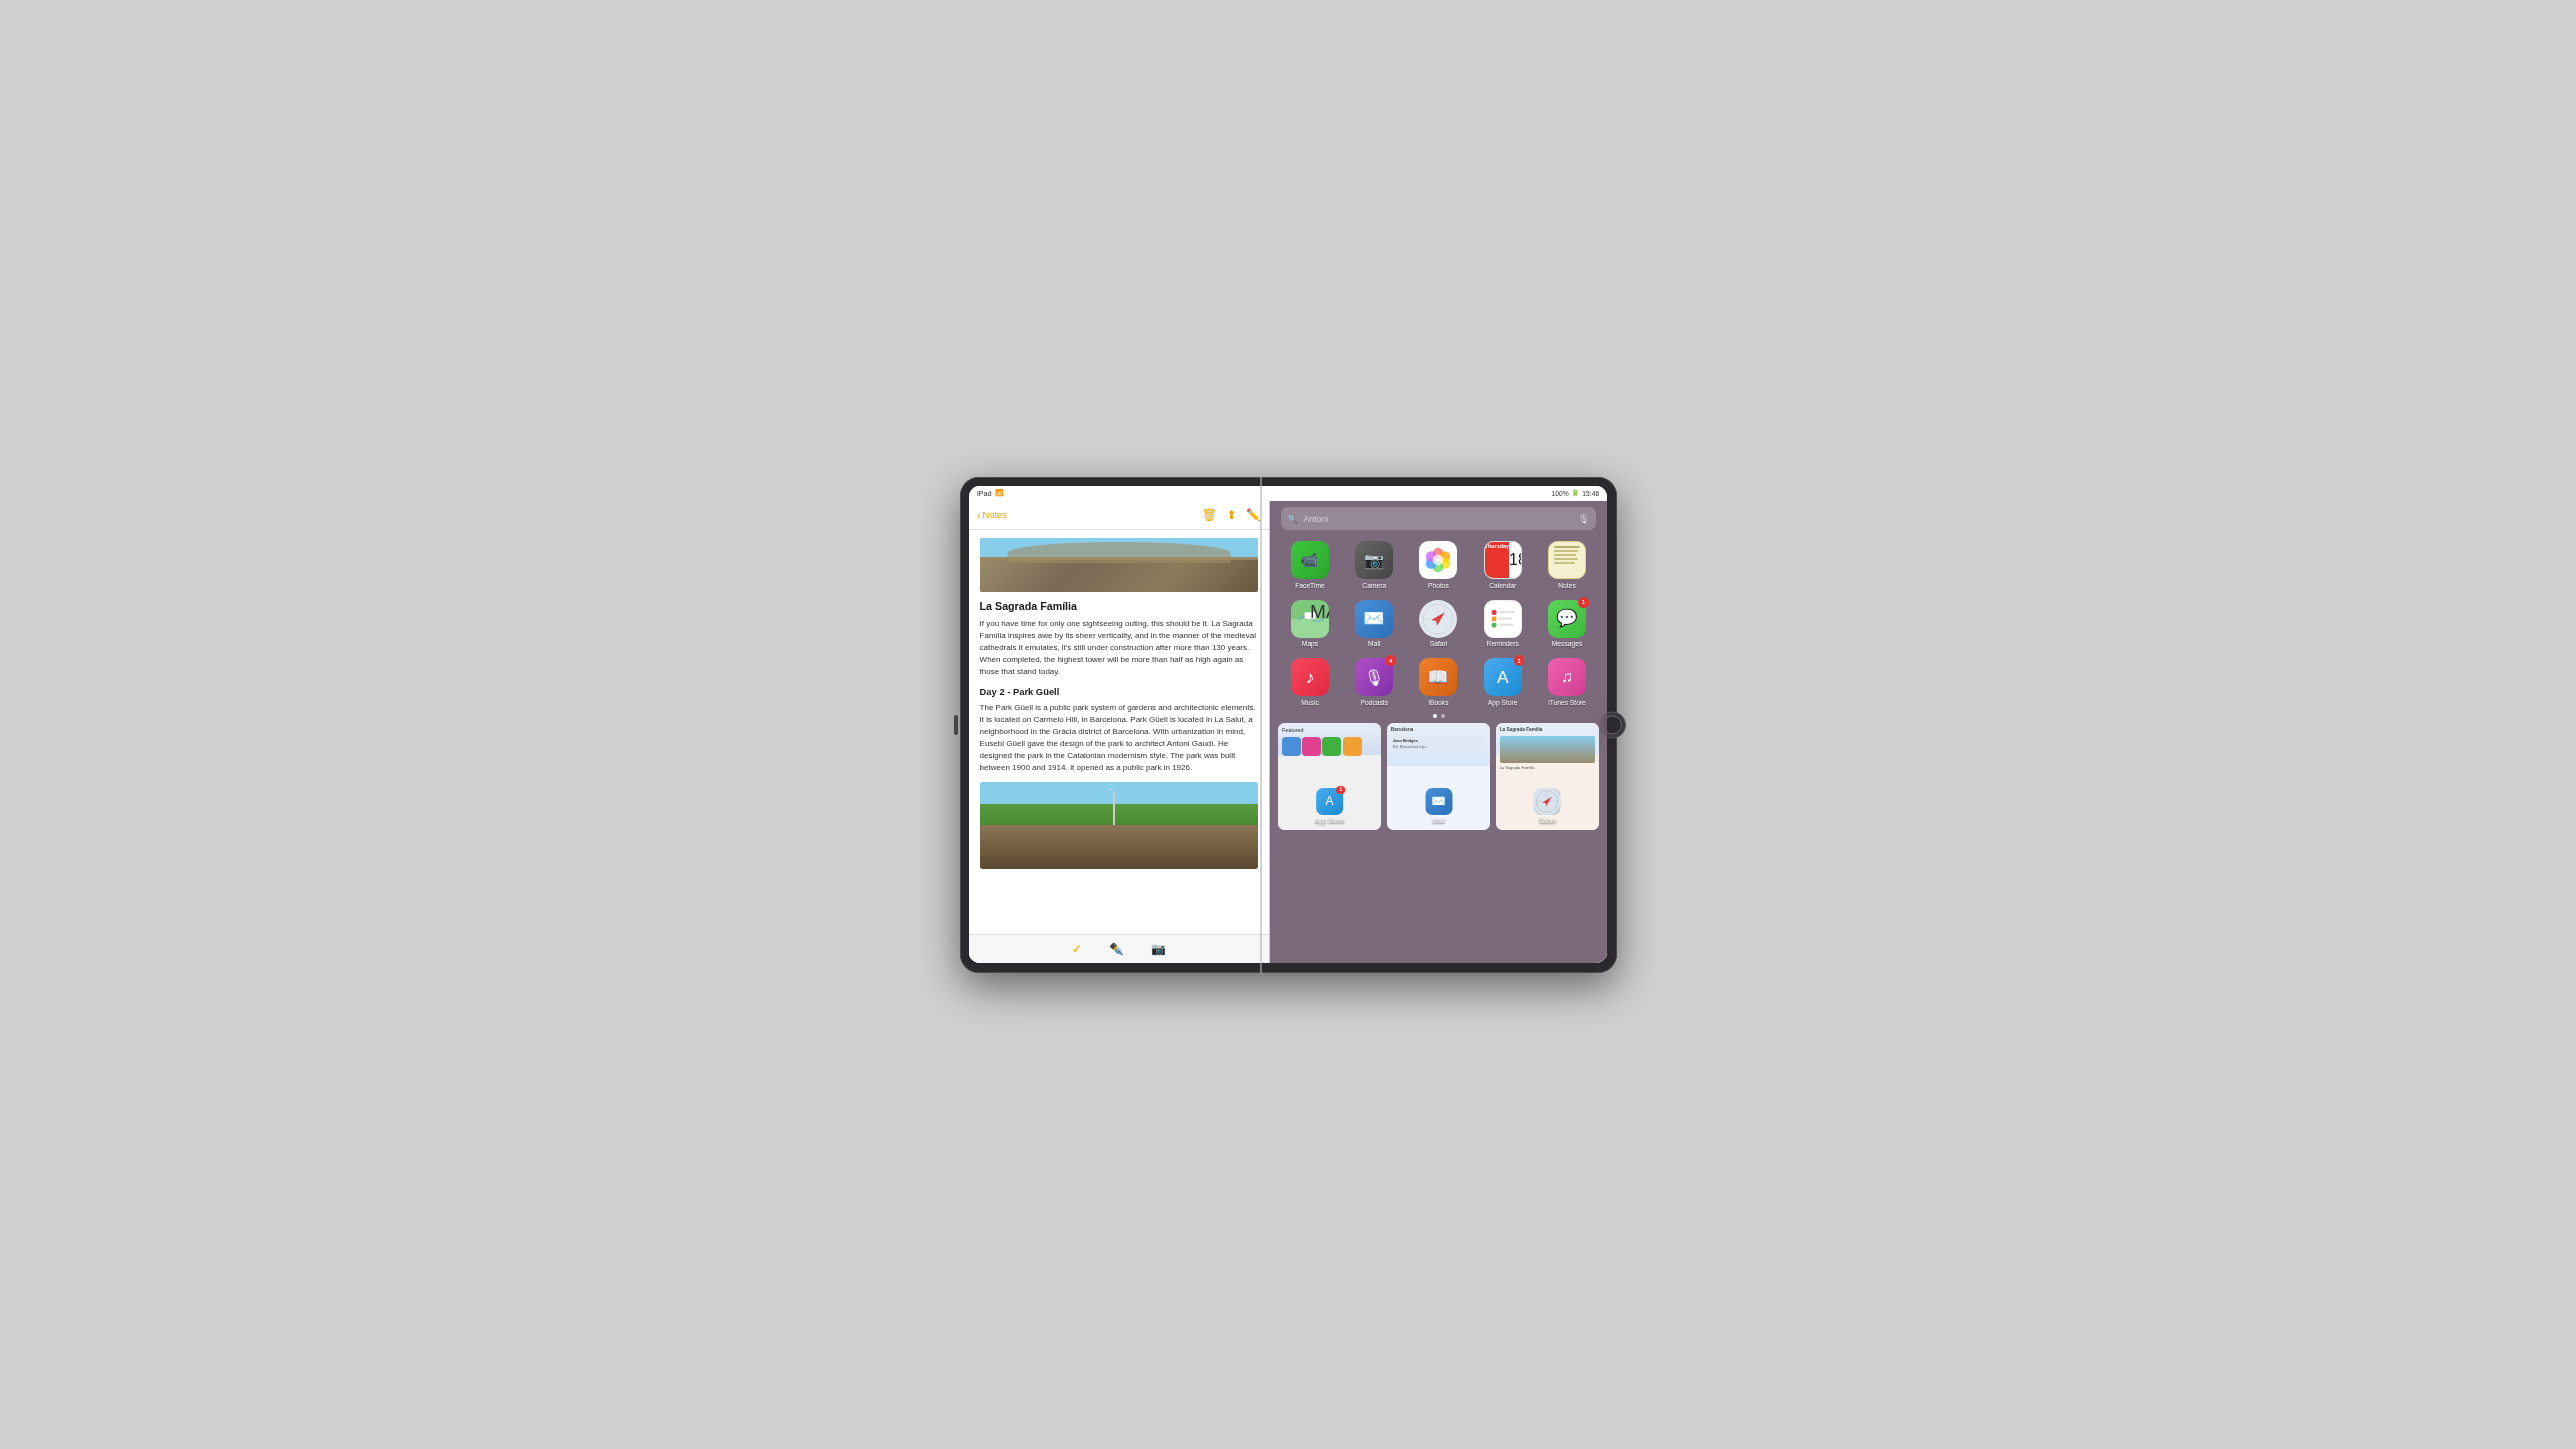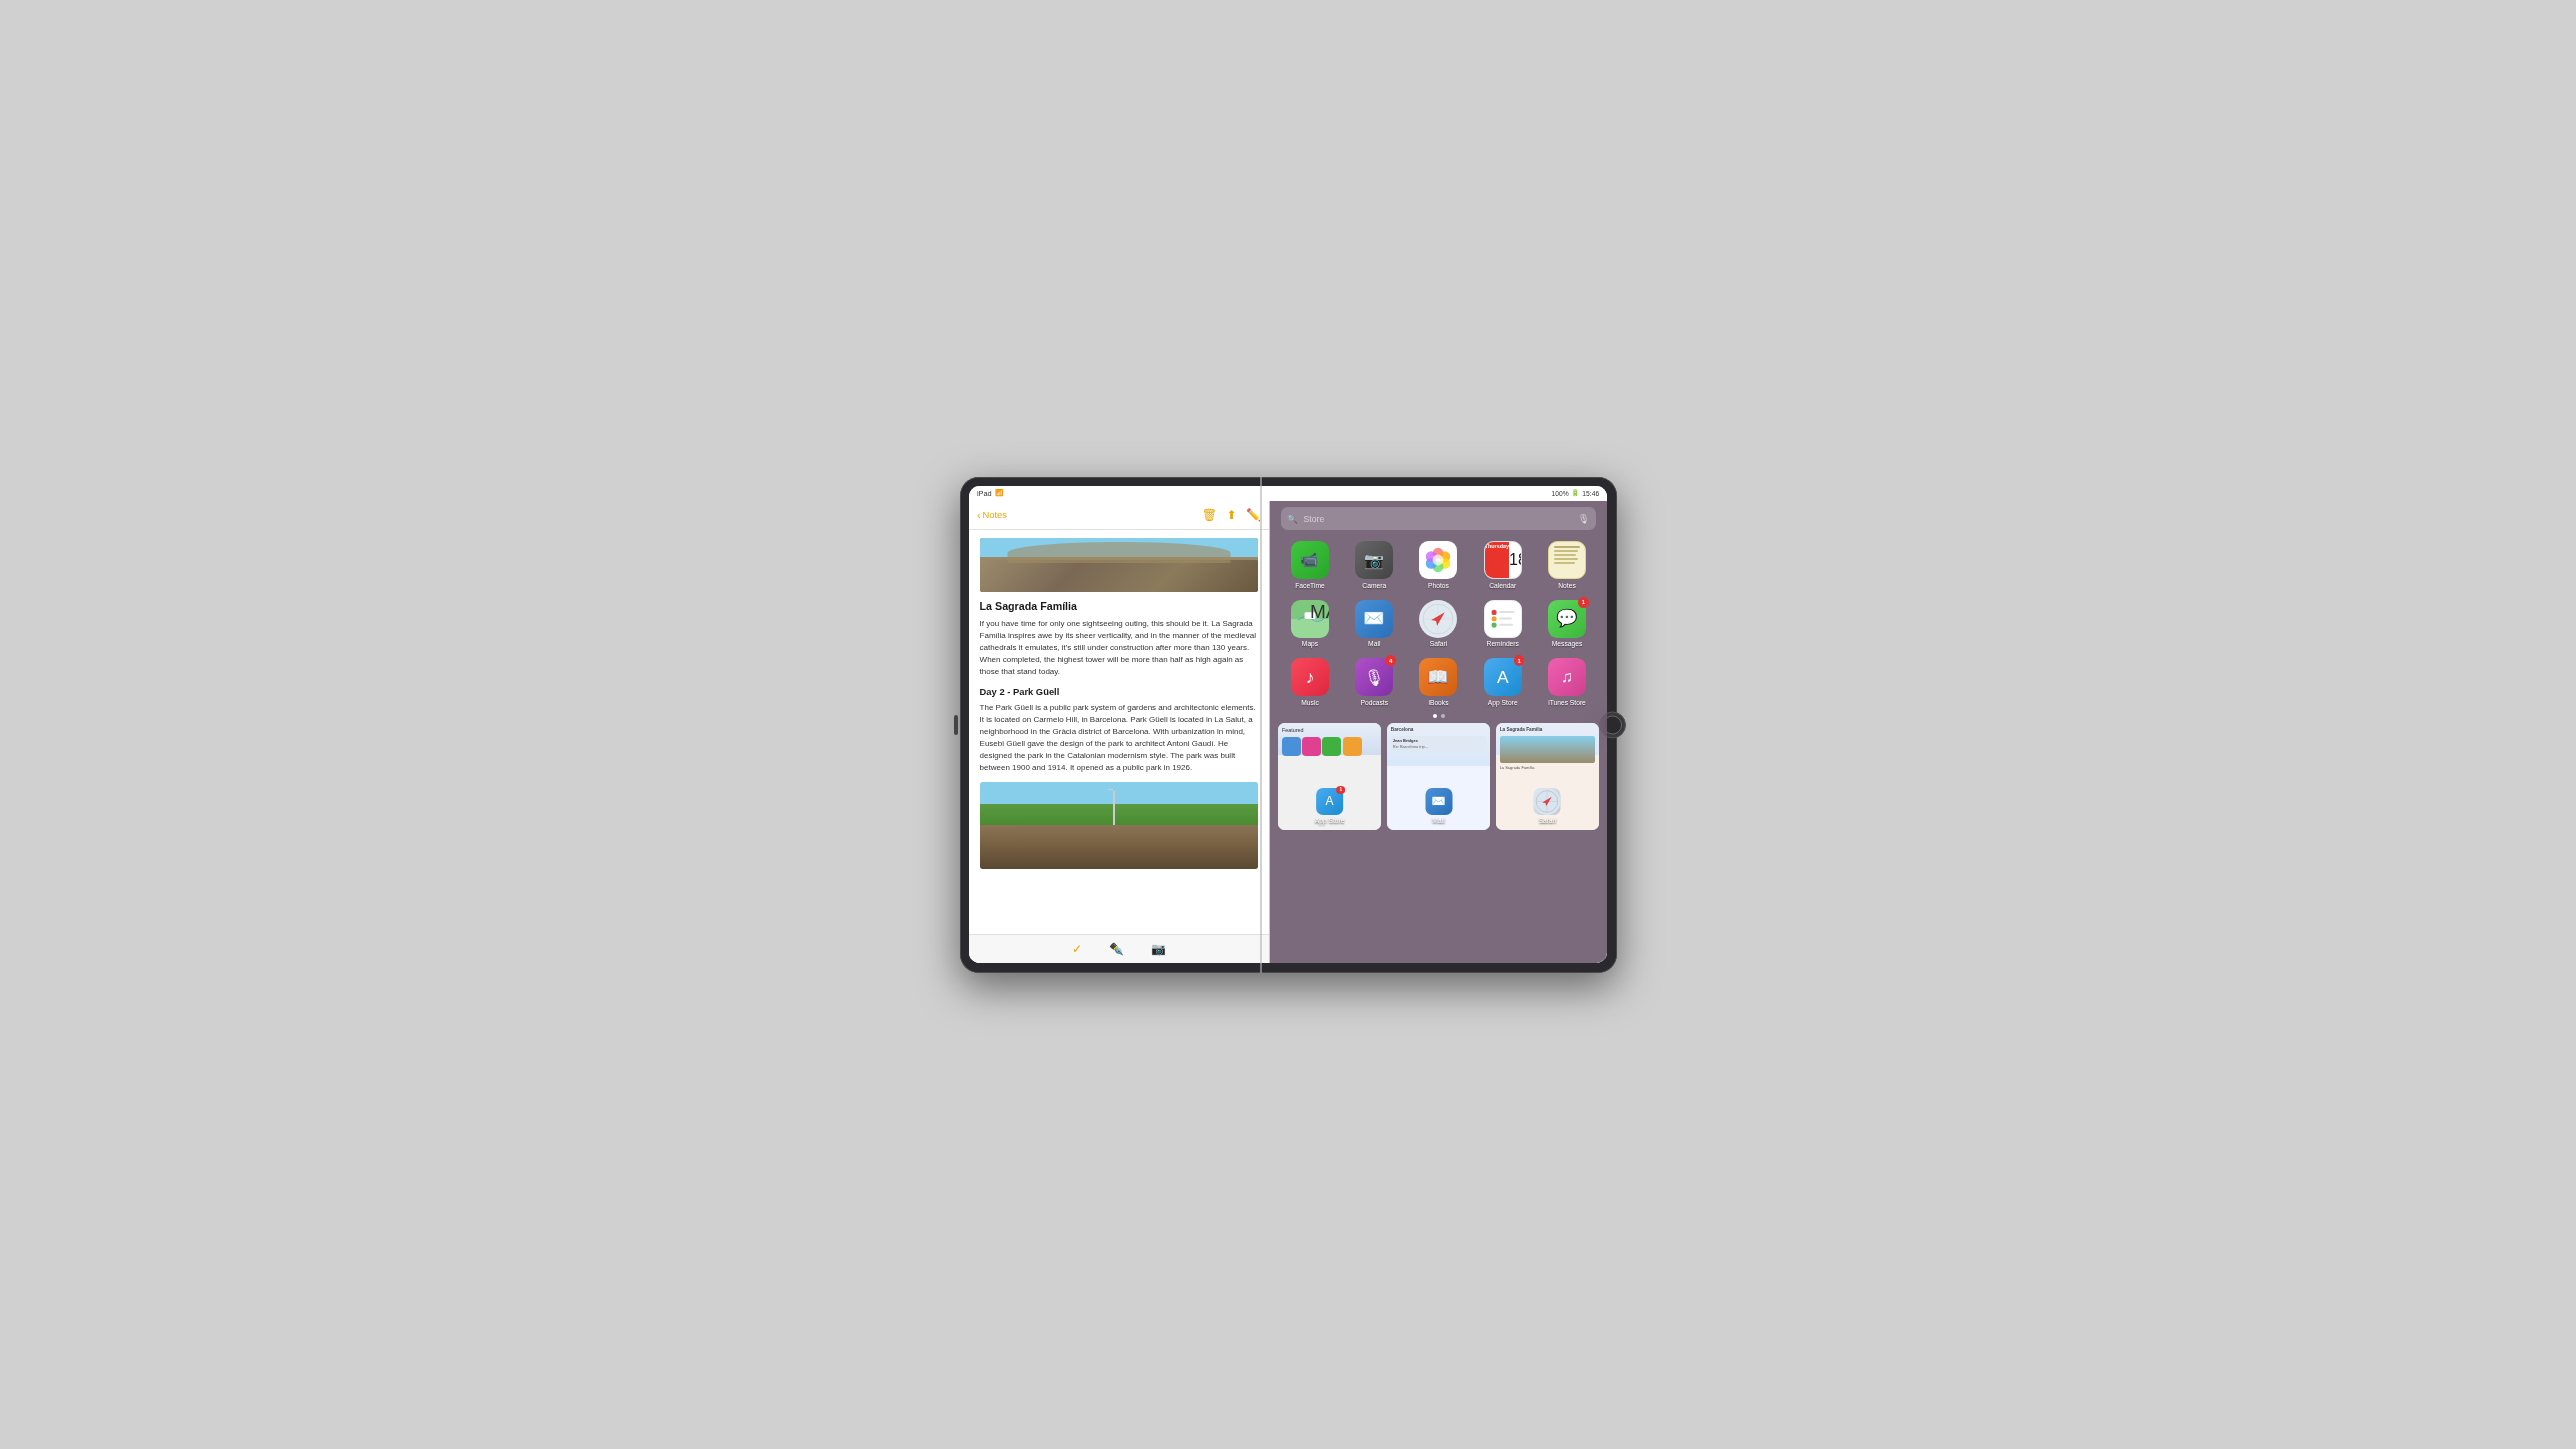--- a/index.html
+++ b/index.html
@@ -475,21 +475,21 @@
           <span class="notes-bottom-icon">✒️</span>
           <span class="notes-bottom-icon">📷</span>
         </div>
       </div>
 
       <div class="switcher-panel">
 
         <div class="search-bar-container">
           <div class="search-bar">
             <span class="search-icon-inner">🔍</span>
-            <span class="search-placeholder">Store</span>
+            <span class="search-placeholder">Antoni</span>
             <span class="mic-icon">🎙</span>
           </div>
         </div>
 
         <div class="app-grid">
 
           <div class="app-icon">
             <div class="app-icon-img bg-facetime">
               <span style="color:white;font-size:14.8px;">📹</span>
             </div>

